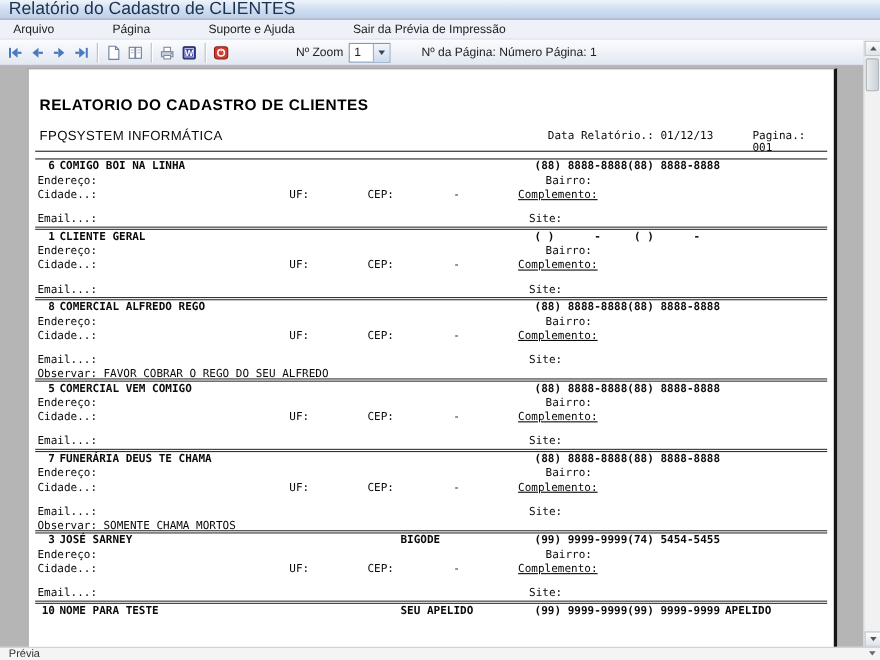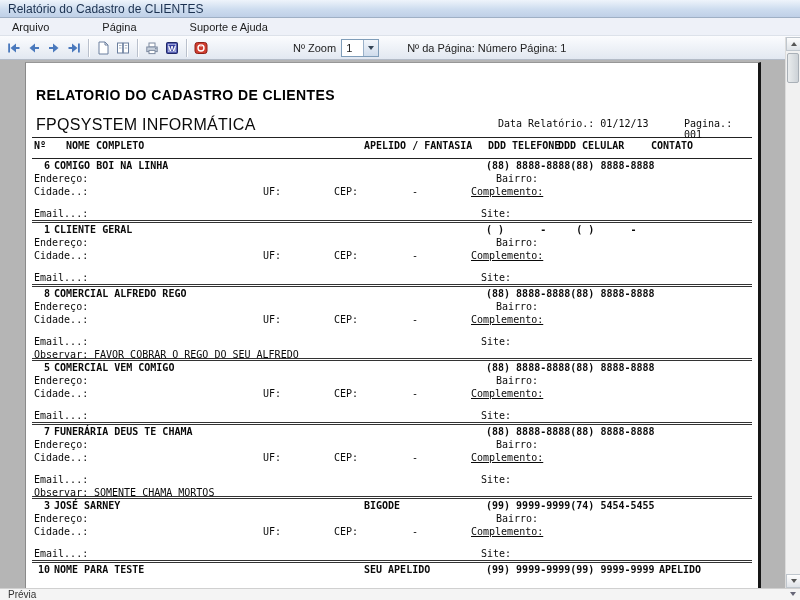--- a/index.html
+++ b/index.html
@@ -3,36 +3,36 @@
 <meta charset="utf-8">
 <style>
   * { margin:0; padding:0; box-sizing:border-box; }
   html,body { width:800px; height:600px; overflow:hidden; font-family:"Liberation Sans",sans-serif; background:#b5b5b5; }
 
   
   .titlebar {
     height:18px; padding-left:8px; line-height:18px;
     background:linear-gradient(#eef4fb,#cddcef 55%,#bfd0e7);
     border-bottom:1px solid #9fb0c5;
-    font-size:12px; color:#1b3150;
+    font-size:16px; color:#1b3150;
   }
   .menubar {
     height:18px; background:#eef1f8; border-bottom:1px solid #dde2ea;
     font-size:11px; color:#1c1c1c; display:flex; align-items:center; padding-left:4px;gap:37px;
   }
   .menu-item { padding:2px 8px; cursor:default; }
 
   .toolbar {
     height:24px; background:linear-gradient(#fbfcfe,#e2e8f1);
     border-bottom:1px solid #b3bbc7;
     display:flex; align-items:center; padding-left:4px; font-size:11px; color:#222;
   }
   .tbtn { width:20px; height:20px; display:flex; align-items:center; justify-content:center; border:1px solid transparent; border-radius:2px; }
   .tsep { width:1px; height:18px; background:#b9c0cc; margin:0 4px; box-shadow:1px 0 0 #fff; }
-  .zoom-label { margin-left:82px; margin-right:5px; }
+  .zoom-label { margin-left:58px; margin-right:5px; }
   .zoom-select {
     width:38px; height:18px; background:#fff; border:1px solid #7f9db9;
     display:flex; align-items:center; font-size:11px;
   }
   .zoom-select .val { flex:1; padding-left:4px; }
   .zoom-select .dd-btn {
     width:15px; height:16px; background:linear-gradient(#f2f6fb,#cfdcec);
     border-left:1px solid #9ab1c9; display:flex; align-items:center; justify-content:center;
   }
   .dd-arrow { width:0; height:0; border-left:3px solid transparent; border-right:3px solid transparent; border-top:4px solid #345; }
@@ -42,21 +42,21 @@
   .content { position:absolute; left:0; top:60px; width:800px; height:528px; background:#b5b5b5; }
   .page {
     position:absolute; left:25px; top:2px; width:736px; height:547px;
     background:#fff; overflow:hidden;
     border-left:1px solid #8a8a8a; border-top:1px solid #979797;
     border-right:3px solid #161616; border-bottom:3px solid #161616;
   }
   .report { position:relative; padding:0 6px; font-family:"DejaVu Sans Mono","Liberation Mono",monospace; font-size:10px; color:#0a0a0a; }
   .r-title { margin:24px 0 0 4px; font-family:"Liberation Sans",sans-serif; font-weight:bold; font-size:14px; letter-spacing:.4px; color:#000; }
   .r-subrow { position:relative; height:16px; margin-top:12px; }
-  .r-company { position:absolute; left:4px; top:1px; font-family:"Liberation Sans",sans-serif; font-size:16px; letter-spacing:.3px; }
+  .r-company { position:absolute; left:4px; top:1px; font-family:"Liberation Sans",sans-serif; font-size:12px; letter-spacing:.3px; }
   .r-date { position:absolute; left:466px; top:3px; }
   .r-page { position:absolute; left:652px; top:3px; }
   .hline { margin-top:6px; border-top:1px solid #222; }
   .hdr-row { position:relative; height:14px; font-weight:bold; }
   .hdr-row .hcol { position:absolute; top:2px; white-space:pre; }
   .h0{left:2px}.h1{left:34px}.h2{left:332px}.h3{left:456px}.h4{left:526px}.h5{left:619px}
 
   .rrow { position:relative; height:13px; }
   .rrow span { position:absolute; top:1px; white-space:pre; }
   .name-row { font-weight:bold; }
@@ -96,20 +96,21 @@
   <span>Relatório do Cadastro de CLIENTES</span>
 </div>
 
 <div class="menubar">
   <span class="menu-item">Arquivo</span>
 
   <span class="menu-item">Página</span>
 
   <span class="menu-item">Suporte e Ajuda</span>
 
+  <span class="menu-item">Sair da Prévia de Impressão</span>
 </div>
 
 <div class="toolbar">
   <span class="tbtn">
     <svg width="16" height="16" viewBox="0 0 16 16">
       <rect x="2.2" y="3.5" width="1.8" height="9" fill="#4a79bd"></rect>
       <polygon points="4.5,8 10,3.5 10,12.5" fill="#4a79bd"></polygon>
       <rect x="10" y="7" width="3.5" height="2" fill="#4a79bd"></rect>
     </svg>
   </span>
@@ -187,28 +188,20 @@
 <div class="content">
   <div class="page">
     <div class="report">
       <div class="r-title">RELATORIO DO CADASTRO DE CLIENTES</div>
       <div class="r-subrow">
         <span class="r-company">FPQSYSTEM INFORMÁTICA</span>
         <span class="r-date">Data Relatório.: 01/12/13</span>
         <span class="r-page">Pagina.: 001</span>
       </div>
       <div class="hline"></div>
-      <div class="hdr-row">
-          <span class="hcol h0">Nº</span>
-          <span class="hcol h1">NOME COMPLETO</span>
-          <span class="hcol h2">APELIDO / FANTASIA</span>
-          <span class="hcol h3">DDD TELEFONE</span>
-          <span class="hcol h4">DDD CELULAR</span>
-          <span class="hcol h5">CONTATO</span>
-        </div>
       <div class="hline"></div>
       <div>
   <div class="rec">
     <div class="rrow name-row">
       <span class="c-num">6</span>
       <span class="c-name">COMIGO BOI NA LINHA</span>
       <span class="c-ape"></span>
       <span class="c-phone">(88) 8888-8888(88) 8888-8888</span>
       <span class="c-cont"></span>
     </div>

